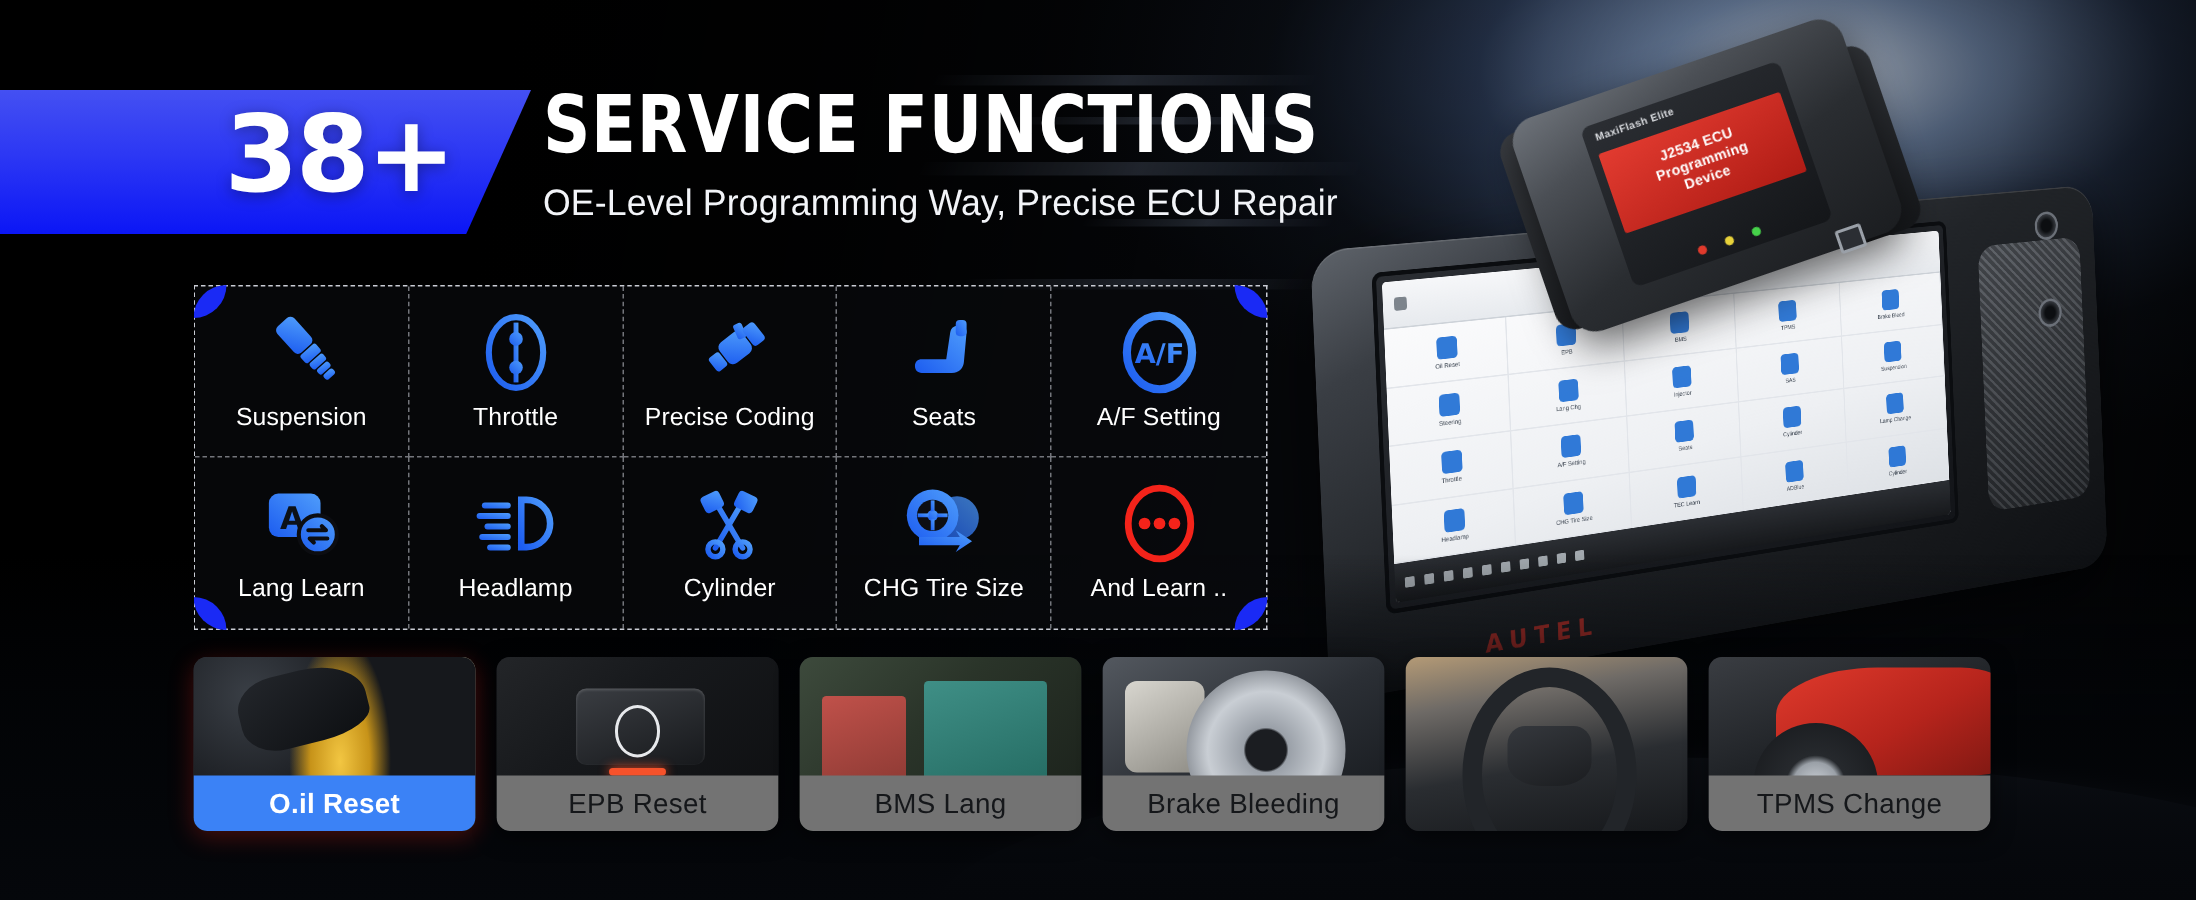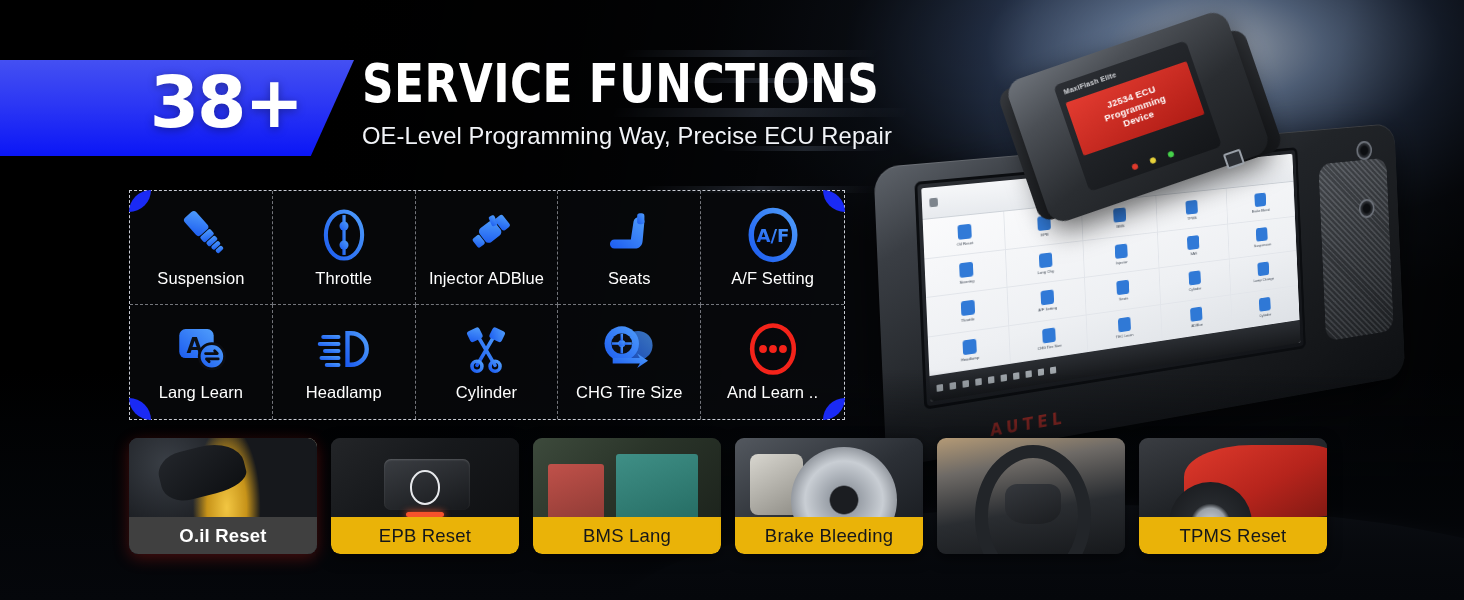--- a/index.html
+++ b/index.html
@@ -95,25 +95,25 @@
   .cell .ico{ height:62px; display:flex; align-items:center; justify-content:center; }
   .cell .lbl{ font-size:16.5px; color:#fff; margin-top:3px; white-space:nowrap; letter-spacing:.1px;}
 
   
   .cards{ position:absolute; left:129px; bottom:46px; display:flex; gap:14px; }
   .card{ width:188px; height:116px; border-radius:9px; overflow:hidden; position:relative;
          background:#14161b; box-shadow:0 4px 14px rgba(0,0,0,.55); }
   .card .thumb{ position:absolute; inset:0; }
   .card .cap{
     position:absolute; left:0; right:0; bottom:0; height:37px;
-    background:#eab308; color:#15171a; font-size:18.5px;
+    background:#737373; color:#15171a; font-size:18.5px;
     display:flex; align-items:center; justify-content:center; letter-spacing:.2px;
     border-radius:0 0 9px 9px;
   }
-  .card.active .cap{ background:#404040; color:#fff; font-weight:bold; }
+  .card.active .cap{ background:#3b82f6; color:#fff; font-weight:bold; }
   .card.active{ box-shadow:0 4px 16px rgba(244,35,26,.28); }
 
   
   .th-oil{background:
      radial-gradient(ellipse 30% 120% at 52% 60%, #f2c642 0%, #c79319 35%, rgba(199,147,25,0) 60%),
      radial-gradient(circle at 20% 22%, #3a3f46 0%, #16181c 46%),
      linear-gradient(120deg,#2a2d33 0%,#4b4e55 30%,#b8a882 52%,#d9cba4 70%,#6b6f77 100%);}
   .th-oil:after{content:"";position:absolute;left:16%;top:8%;width:46%;height:42%;
      background:linear-gradient(150deg,#23262b,#0d0f12);border-radius:30% 46% 40% 30%/40% 50% 30% 40%;transform:rotate(-14deg);}
   .th-epb{background:linear-gradient(140deg,#232528 0%,#17191c 38%,#0d0e10 100%);}
@@ -432,21 +432,21 @@
                 </linearGradient>
               </defs>
      <g fill="url(#gb)" transform="rotate(-38 32 32)">
        <rect x="16" y="26" width="10" height="13" rx="2.5"></rect>
        <rect x="27" y="22" width="22" height="20" rx="5"></rect>
        <rect x="45" y="18" width="7" height="12" rx="2" transform="rotate(14 48 24)"></rect>
        <rect x="50" y="24" width="11" height="17" rx="3"></rect>
      </g>
             </svg>
           </div>
-          <div class="lbl">Injector ADBlue</div>
+          <div class="lbl">Precise Coding</div>
         </div>
         <div class="cell">
           <div class="ico">
             <svg width="58" height="58" viewBox="0 0 64 64">
               <defs>
                 <linearGradient id="gb" x1="0" y1="1" x2="1" y2="0">
                   <stop offset="0" stop-color="#1c5cf0"></stop>
                   <stop offset="1" stop-color="#4f9dfb"></stop>
                 </linearGradient>
               </defs>
@@ -601,17 +601,17 @@
         <div class="thumb th-sas">
           <div class="wheel"></div>
           <div class="hub"></div>
         </div>
       </div>
       <div class="card">
         <div class="thumb th-tpms">
           <div class="body"></div>
           <div class="tire"></div>
         </div>
-        <div class="cap">TPMS Reset</div>
+        <div class="cap">TPMS Change</div>
       </div>
     </div>
 
 </div>
 
 </body></html>

